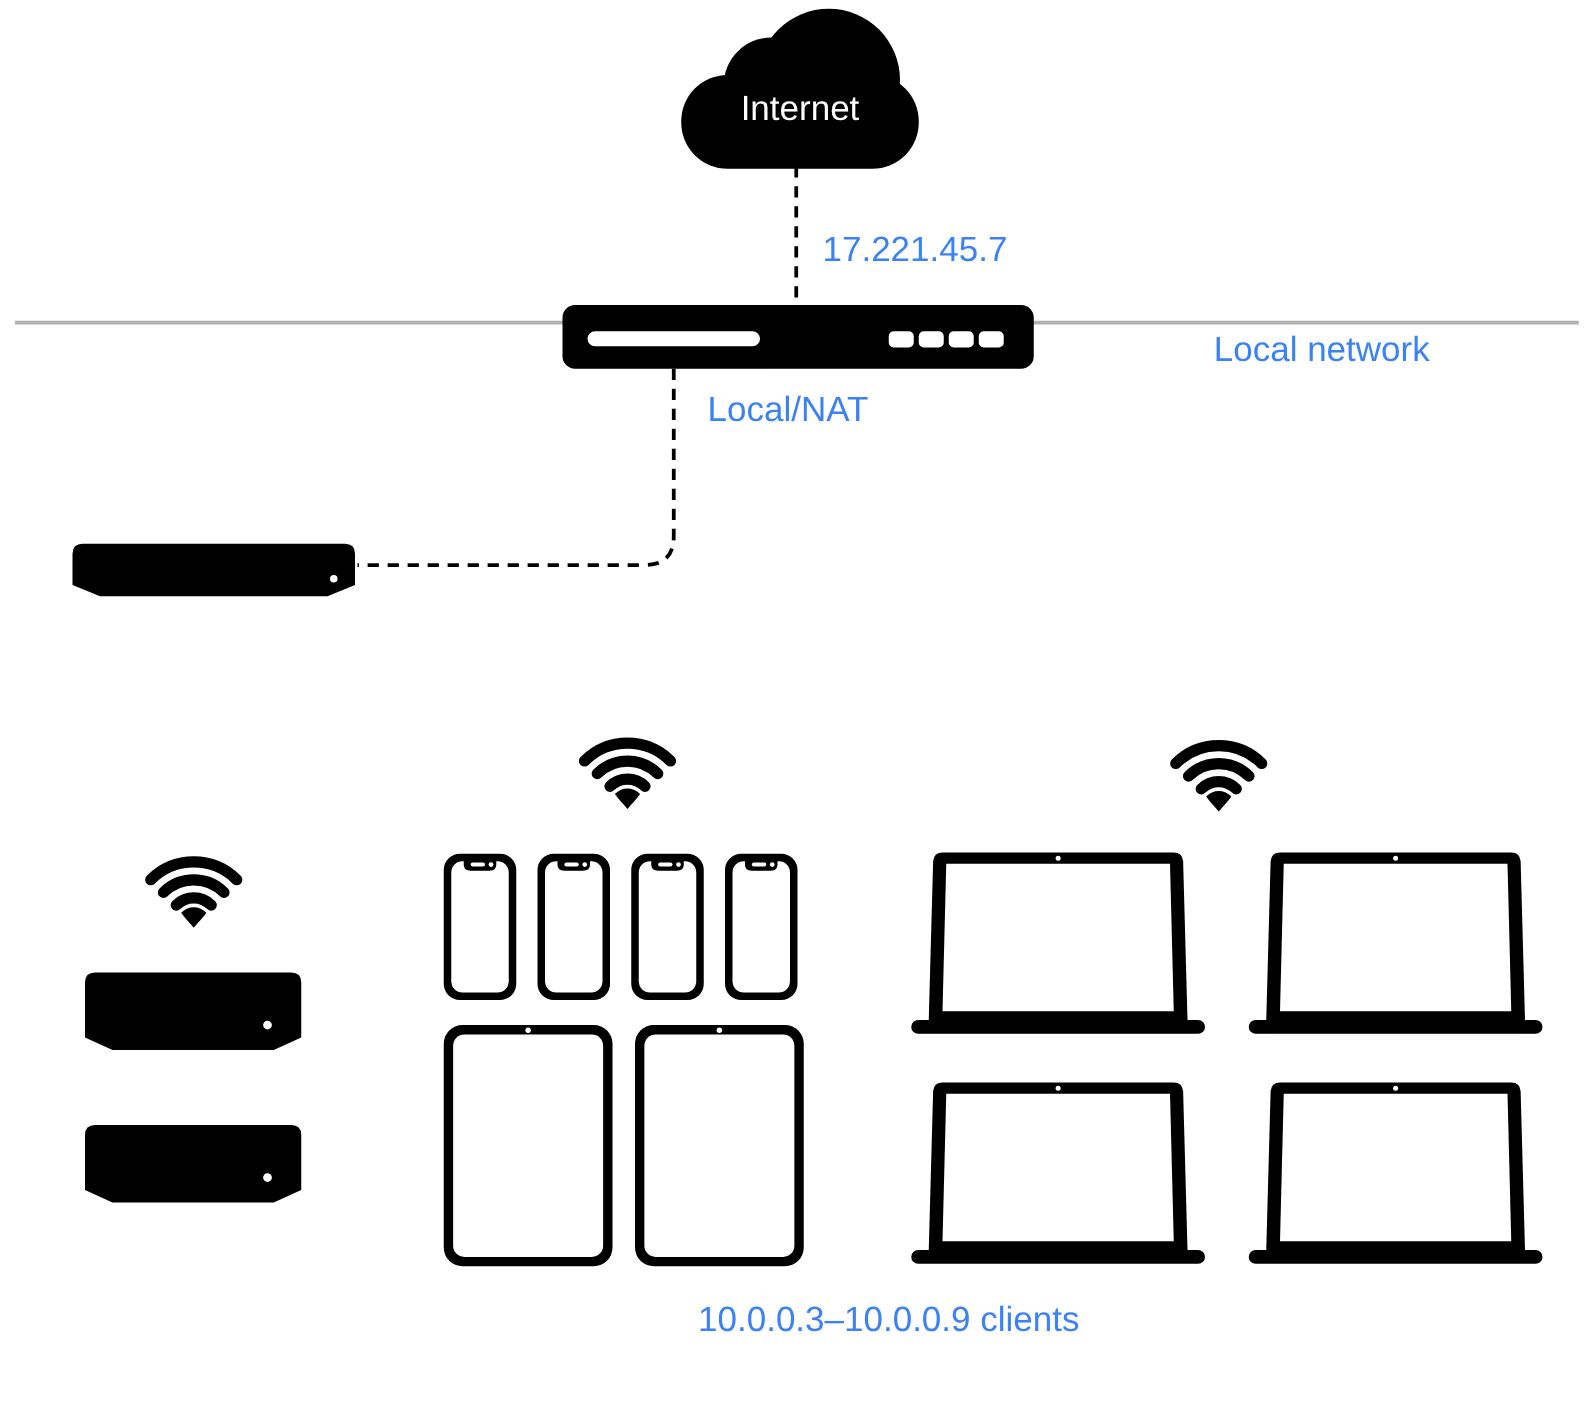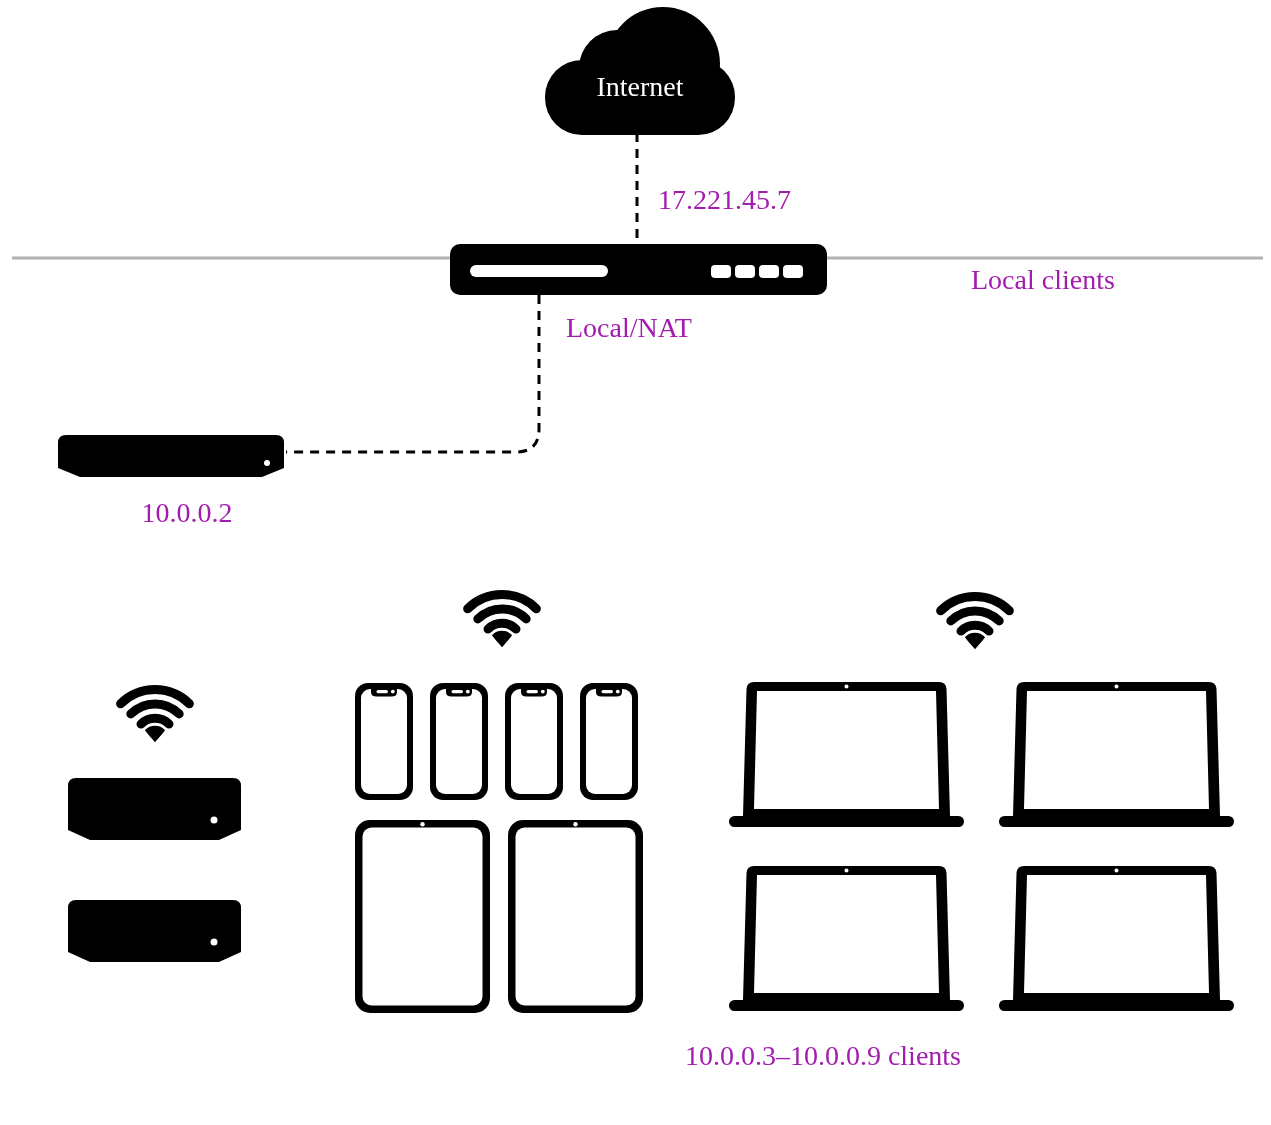--- a/index.html
+++ b/index.html
@@ -1,22 +1,22 @@
 <!DOCTYPE html>
 <html><head>
 <meta charset="utf-8">
 <style>
   html,body { margin:0; padding:0; background:#ffffff; }
   .canvas {
     position:relative; width:1271px; height:1072px; background:#ffffff;
-    font-family:Liberation Serif, serif; overflow:hidden;
+    font-family:Liberation Sans, sans-serif; overflow:hidden;
   }
   .diagram-svg { position:absolute; left:0; top:0; }
   .label {
-    position:absolute; font-size:28px; color:#a21caf;
+    position:absolute; font-size:28px; color:#3b82f6;
     white-space:nowrap; line-height:33px;
   }
   .label.center { text-align:center; white-space:normal; }
   .label.white { color:#ffffff; }
 </style>
 </head>
 <body>
 
 <div class="canvas">
 
@@ -101,22 +101,21 @@
     <use href="#macbook" transform="translate(729,682)"></use>
     <use href="#macbook" transform="translate(999,682)"></use>
     <use href="#macbook" transform="translate(729,866)"></use>
     <use href="#macbook" transform="translate(999,866)"></use>
   </svg>
 
   <div class="label white center" style="left:545px; top:70px; width:190px;">Internet</div>
 
   <div class="label" style="left:658px; top:183px;">17.221.45.7</div>
 
-  <div class="label" style="left:971px; top:263px;">Local clients</div>
+  <div class="label" style="left:971px; top:263px;">Local network</div>
 
   <div class="label" style="left:566px; top:311px;">Local/NAT</div>
 
-  <div class="label center" style="left:7px; top:496px; width:360px;">10.0.0.2</div>
 
 
-  <div class="label center" style="left:461px; top:1039px; width:500px;text-align:right;">10.0.0.3–10.0.0.9 clients</div>
+  <div class="label center" style="left:461px; top:1039px; width:500px;">10.0.0.3–10.0.0.9 clients</div>
 
 </div>
 
 </body></html>

